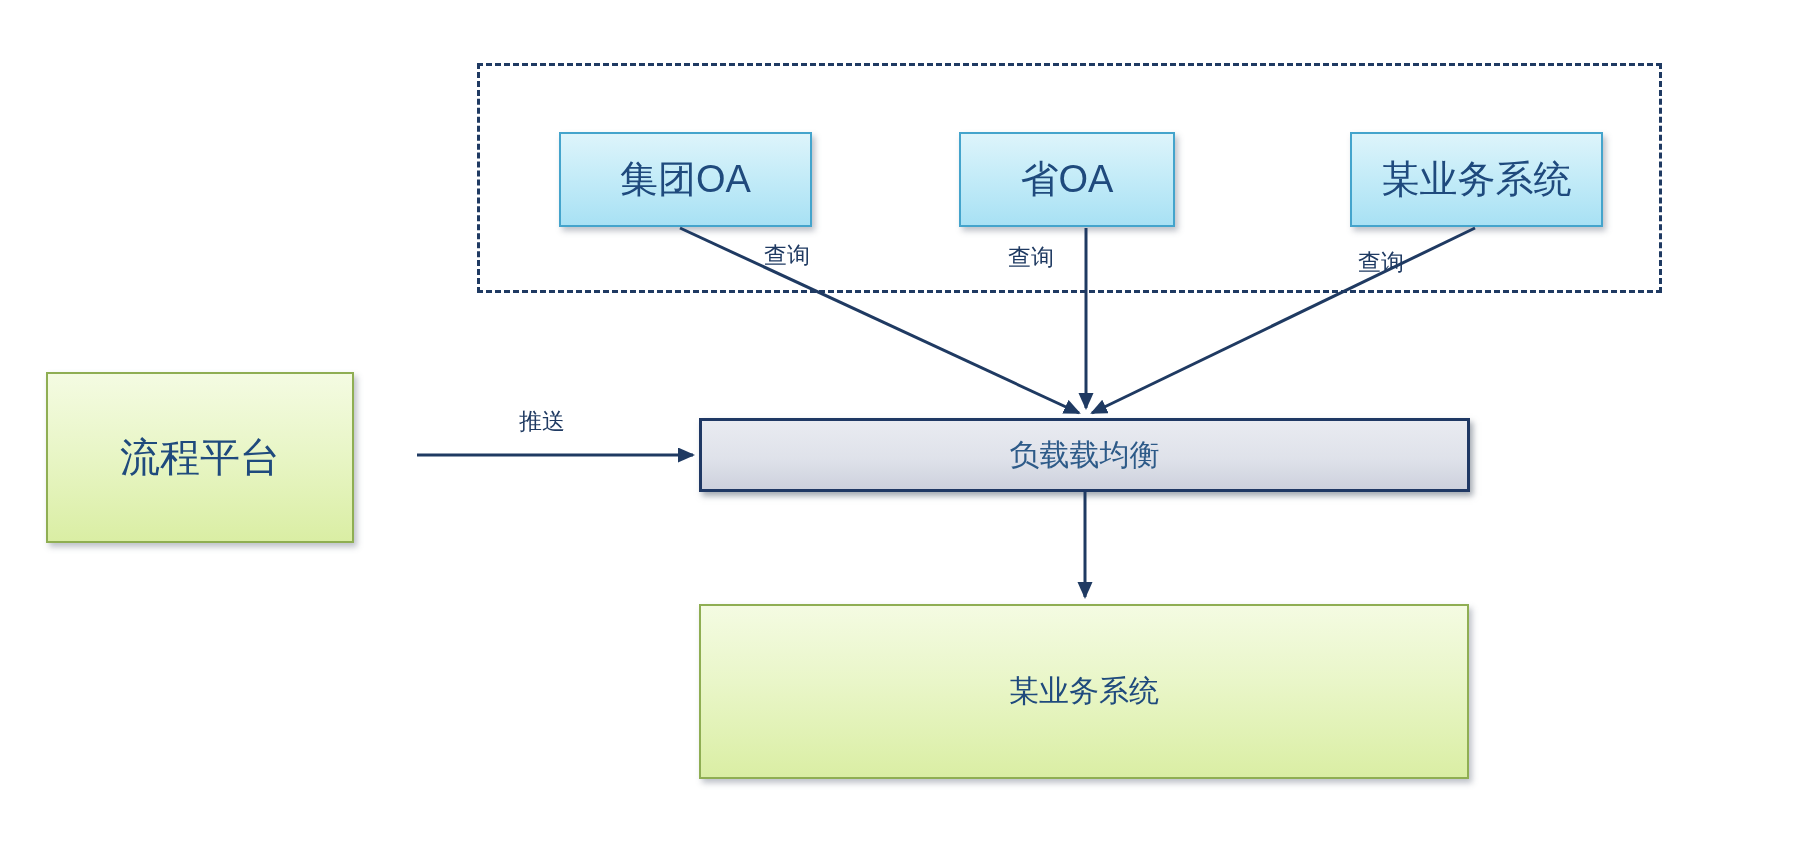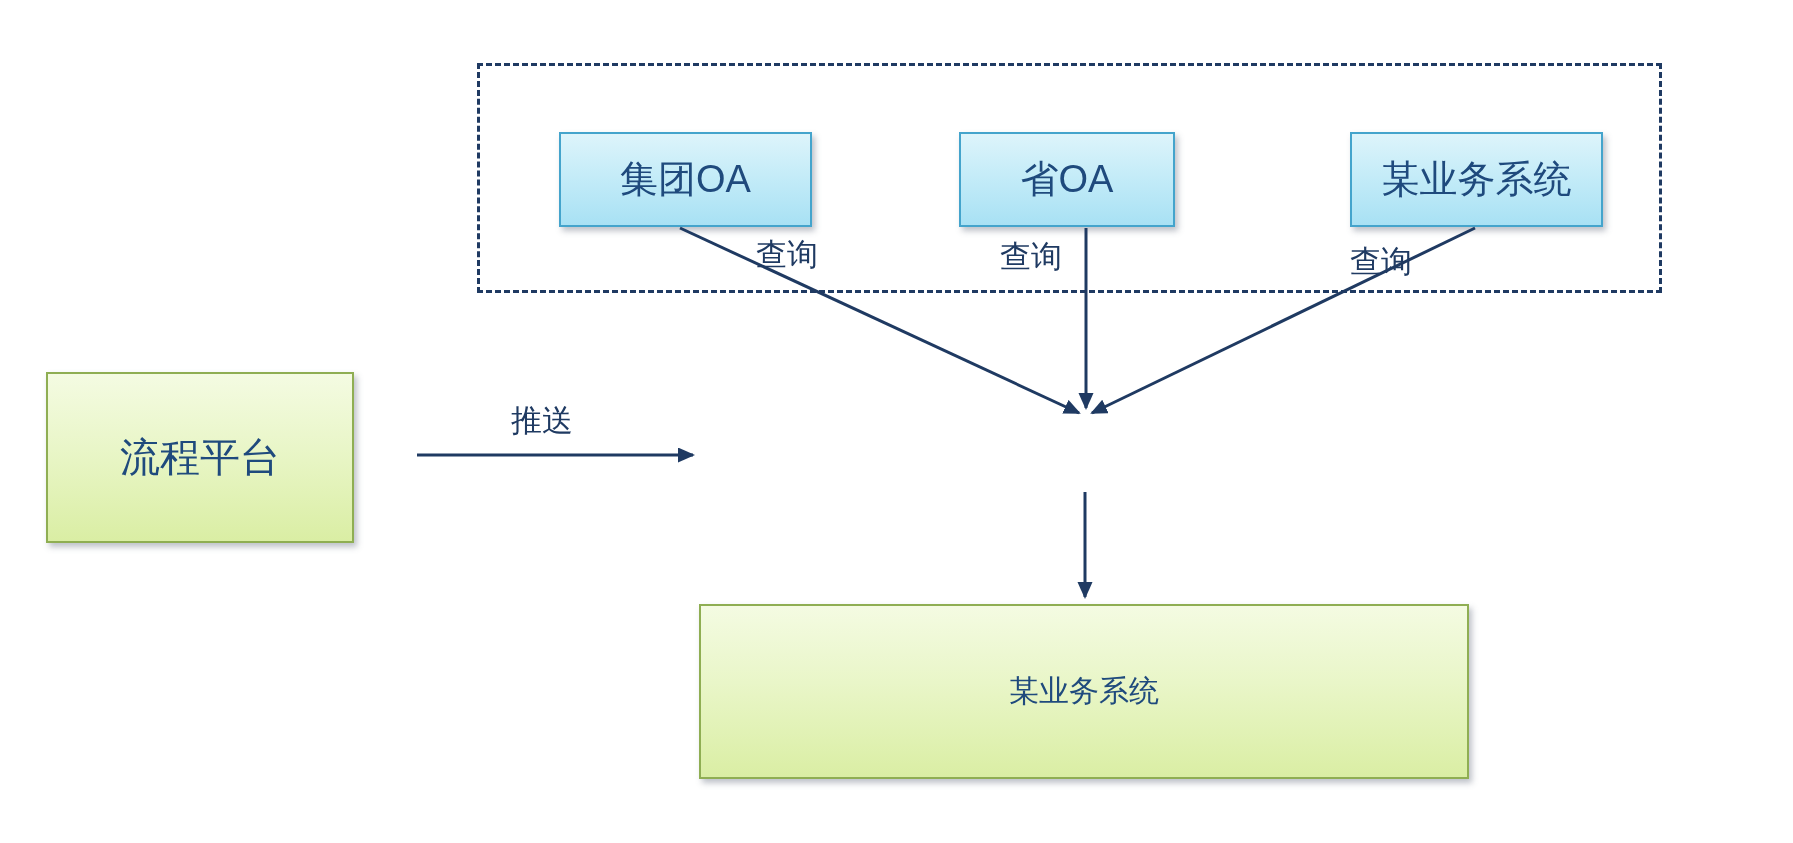--- a/index.html
+++ b/index.html
@@ -28,21 +28,21 @@
     color:#2d5a88;font-size:30px;
     box-shadow:3px 4px 6px rgba(90,100,115,.55);
   }
   .dashed-group{
     position:absolute;box-sizing:border-box;
     border:3px dashed #1f3a62;z-index:1;background:transparent;
   }
   .connectors{position:absolute;left:0;top:0;z-index:5;pointer-events:none;}
   .edge-label{
     position:absolute;transform:translate(-50%,-50%);
-    color:#1f3a62;font-size:31px;white-space:nowrap;z-index:6;
+    color:#1f3a62;font-size:23px;white-space:nowrap;z-index:6;
   }
 </style>
 </head>
 <body>
 
 <div class="canvas">
 
   <div class="dashed-group" style="left:477px;top:63px;width:1185px;height:230px;"></div>
 
   <div class="node node-cyan" style="left:559px;top:132px;width:253px;height:95px;">
@@ -54,20 +54,23 @@
   </div>
 
   <div class="node node-cyan" style="left:1350px;top:132px;width:253px;height:95px;">
     <span>某业务系统</span>
   </div>
 
   <div class="node node-green" style="left:46px;top:372px;width:308px;height:171px;font-size:40px;">
     <span>流程平台</span>
   </div>
 
+  <div class="node node-bar" style="left:699px;top:418px;width:771px;height:74px;">
+    <span>负载载均衡</span>
+  </div>
 
   <div class="node node-green" style="left:699px;top:604px;width:770px;height:175px;font-size:30px;">
     <span>某业务系统</span>
   </div>
 
   <svg class="connectors" width="1793" height="843" viewBox="0 0 1793 843">
     <defs>
       <marker id="arrow" markerUnits="userSpaceOnUse" markerWidth="18" markerHeight="16" refX="15" refY="7.5" orient="auto">
         <path d="M0,0 L17,7.5 L0,15 Z" fill="#1f3a62"></path>
       </marker>

